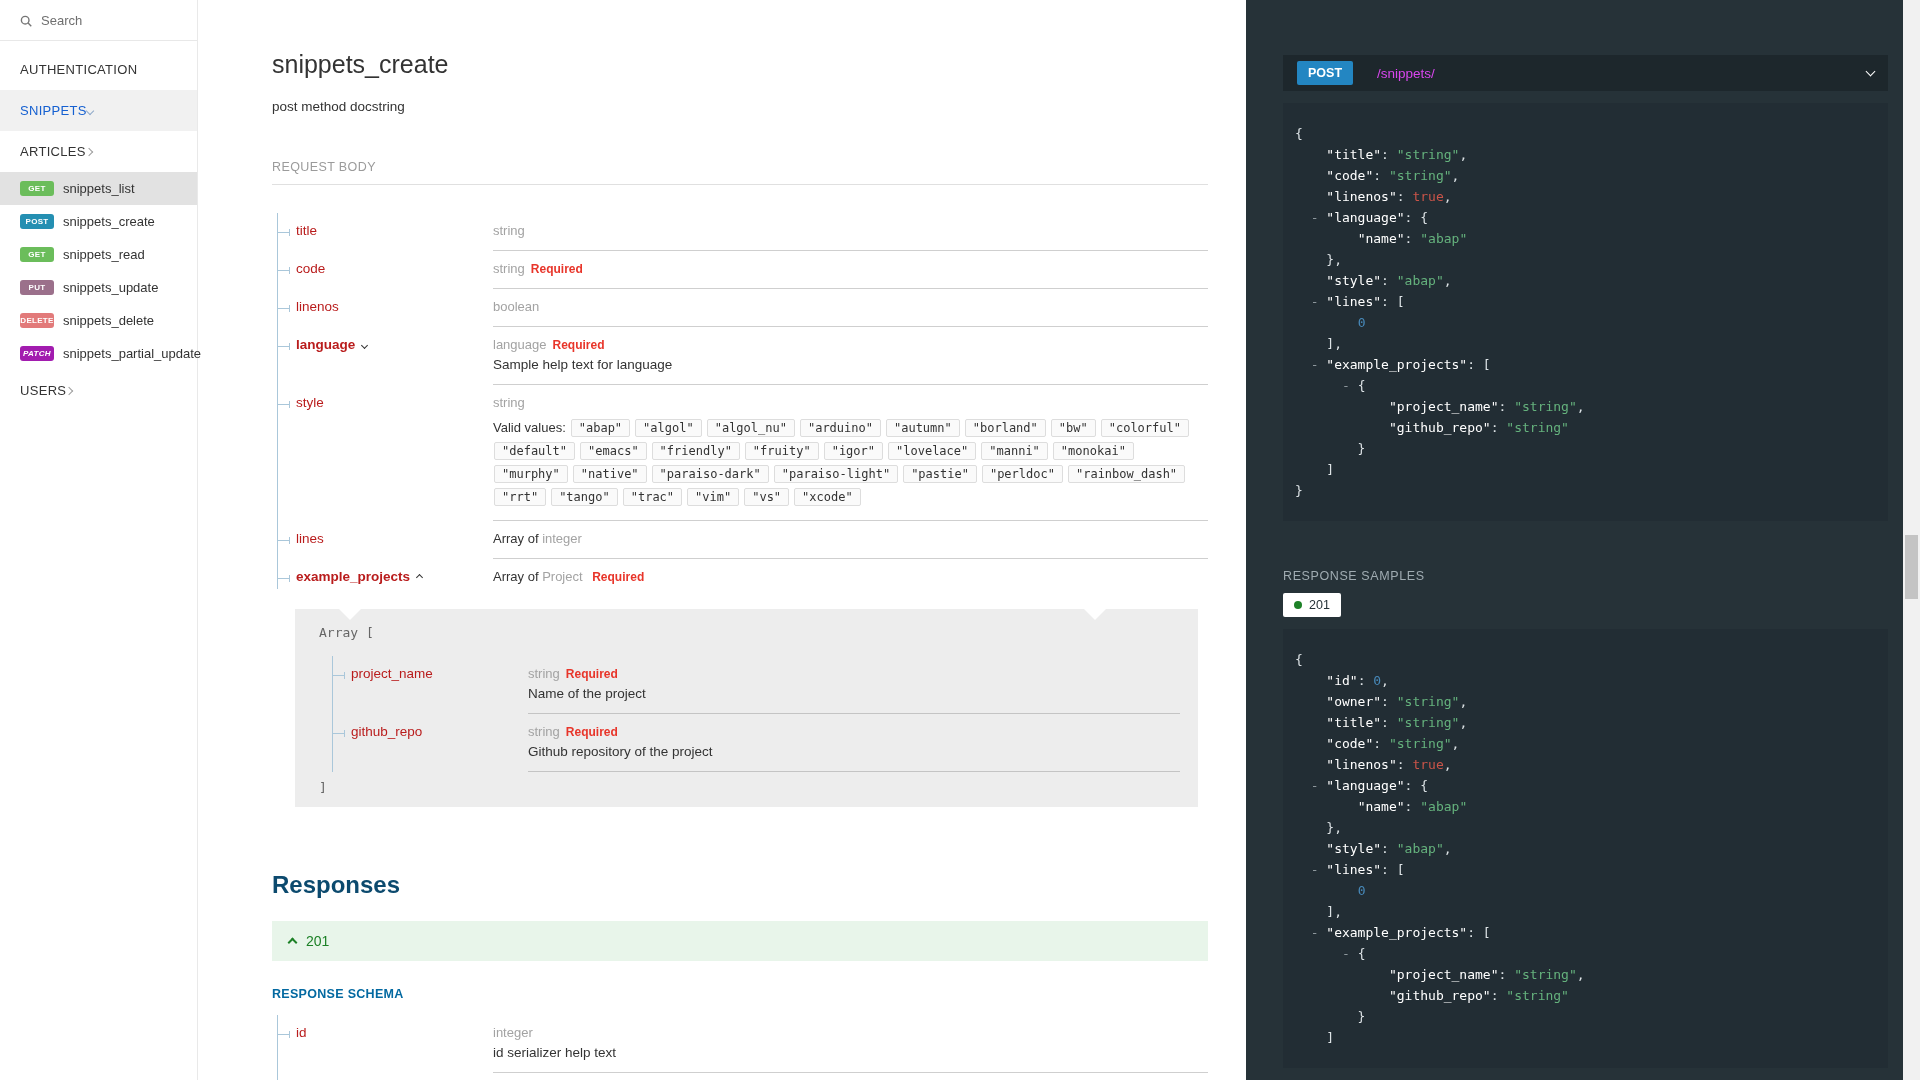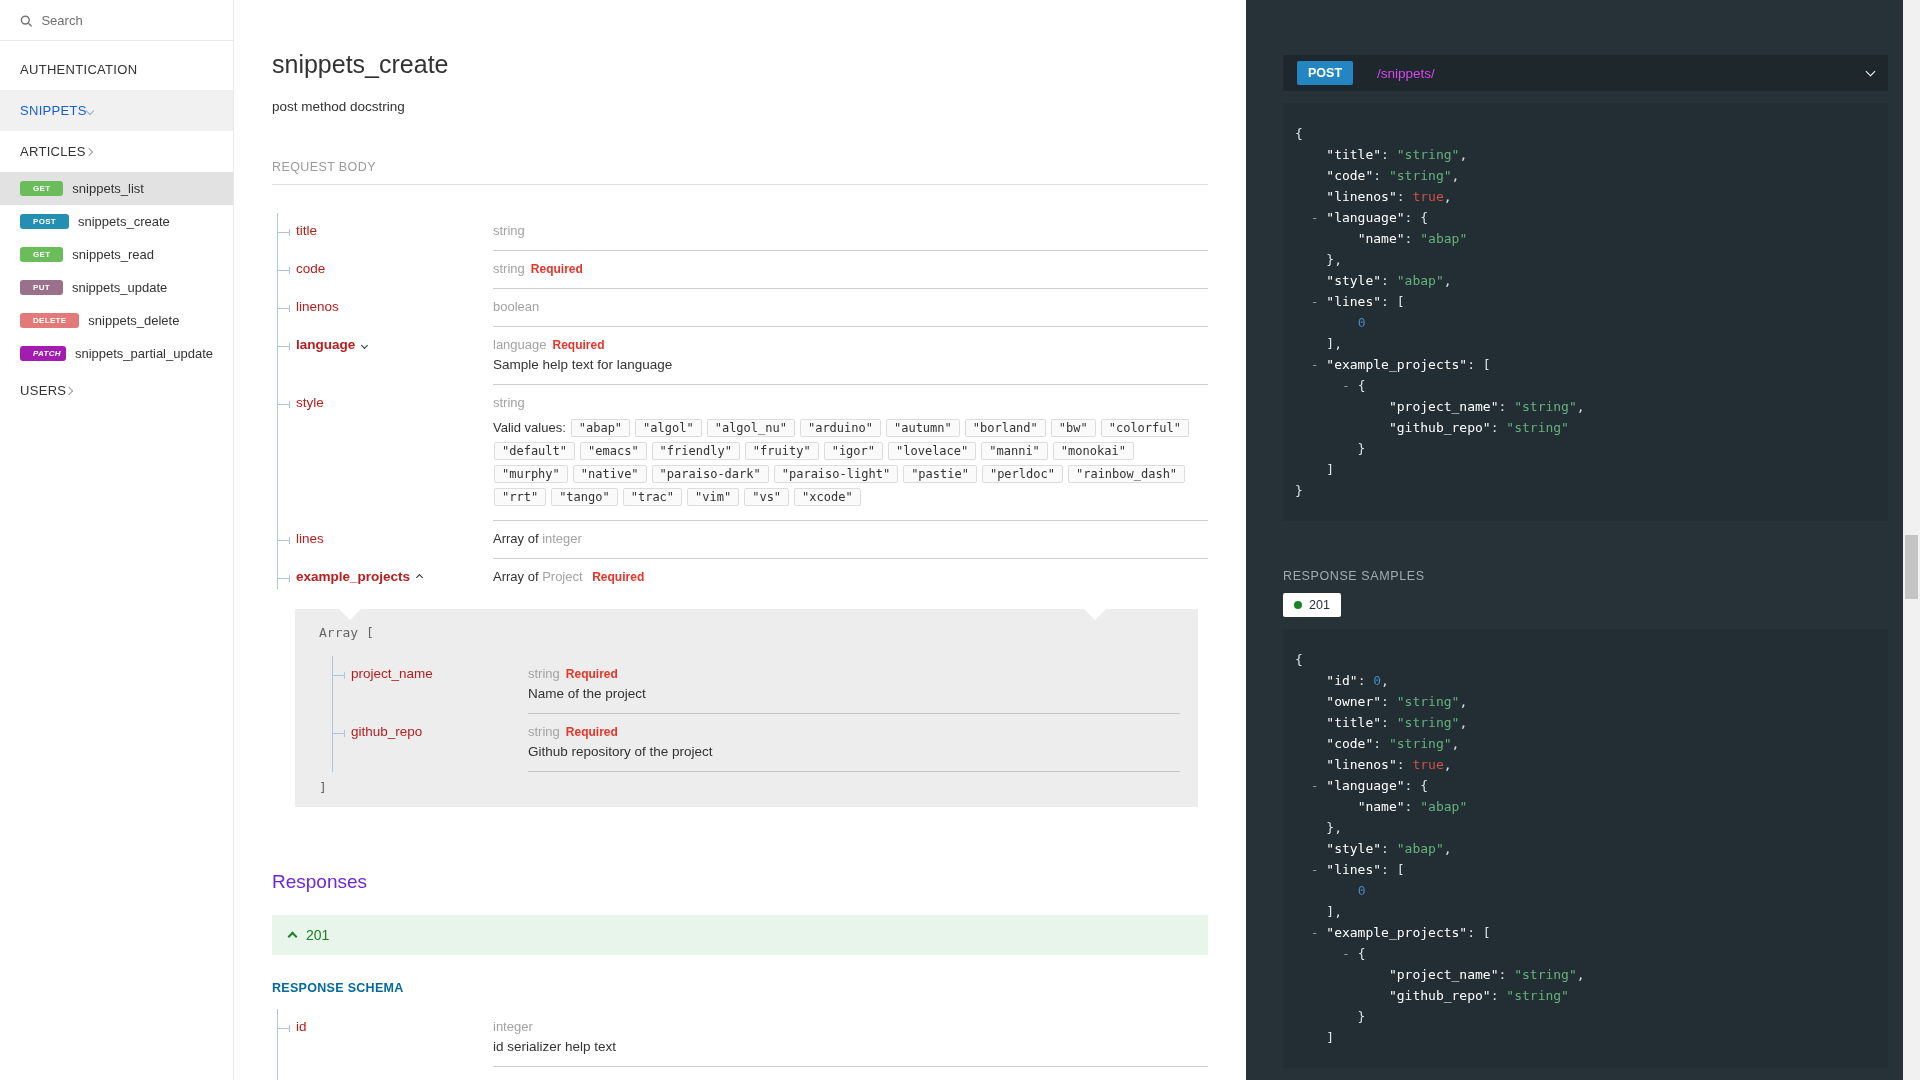--- a/index.html
+++ b/index.html
@@ -1,38 +1,38 @@
 <!DOCTYPE html>
 <html style="--accent-blue: #1560d1; --required-red: #e8352a; --success-green: #1d8127; --post-badge: #2386c2; --panel-bg: #263238; --bar-bg: #1d272c; --code-bg: #222d34; --code-key: #ffffff; --code-punct: #dde3e6; --code-string: #65b27d; --code-number: #4788b8; --code-bool: #ca5449; --code-collapse: #8d979c;"><head>
 <meta charset="utf-8">
 <style>
   * { margin:0; padding:0; box-sizing:border-box; }
   html,body { width:1920px; height:1080px; overflow:hidden; background:#fff;
     font-family:"Liberation Sans", sans-serif; }
   .app { position:relative; width:1920px; height:1080px; }
 
   
-  .sidebar { position:absolute; left:0; top:0; width:234px; height:1080px;
+  .sidebar { position:absolute; left:0; top:0; width:198px; height:1080px;
     background:#fff; border-right:1px solid #e9e9e9; }
   .search-row { display:flex; align-items:center; gap:9px; padding:13px 20px 12px;
     border-bottom:1px solid #e8e8e8; }
   .search-row input { border:none; outline:none; font-size:13px; width:100%;
     color:#333; background:transparent; font-family:"Liberation Sans",sans-serif; }
   .search-row input::placeholder { color:#6f6f6f; }
   .menu { margin-top:8px; }
   .sect { display:flex; align-items:center; justify-content:flex-start;
     padding:13px 20px; font-size:13px; letter-spacing:.3px; color:#333; cursor:pointer; }
   .sect.active { background:#f1f1f1; color:var(--accent-blue); }
   .sect .chev { color:#9e9e9e; }
   .sect.active .chev { color:#8fa9c9; }
   .op { display:flex; align-items:center; gap:9px; padding:9px 20px; font-size:13px;
     color:#333; cursor:pointer; }
   .op.selected { background:#e2e2e2; }
   .badge { min-width:34px; text-align:center; color:#fff; font-size:8px; font-weight:700;
-    padding:3px 13px; border-radius:3px; letter-spacing:.3px; }
+    padding:3px 0; border-radius:3px; letter-spacing:.3px; }
 
   
   .chev { display:inline-block; width:6px; height:6px; border-right:1.6px solid currentColor;
     border-bottom:1.6px solid currentColor; flex:none; }
   .chev.right { transform:rotate(-45deg); }
   .chev.down  { transform:rotate(45deg); }
   .chev.up    { transform:rotate(-135deg); }
 
   
   .content { position:absolute; left:234px; top:0; width:1012px; height:1080px;
@@ -73,21 +73,21 @@
     border-left:11px solid transparent; border-right:11px solid transparent;
     border-top:11px solid #fff; }
   .array-box::before { left:44px; }
   .array-box::after  { right:92px; }
   .mono-open, .mono-close { font:13px "DejaVu Sans Mono", monospace; color:#666; }
   .fields.nested { margin-left:13px; margin-top:16px; margin-bottom:8px; }
   .fields.nested .frow { grid-template-columns:177px 1fr; }
   .fields.nested .rcell { border-color:#c4c4c4; }
   .mono-close { margin-top:4px; }
 
-  h2 { font-size:19px; font-weight:400; color:#6d28d9; margin-top:64px; }
+  h2 { font-size:24px; font-weight:700; color:#0c4a6e; margin-top:64px; }
   .resp-bar { margin-top:22px; height:40px; background:#e8f5ea; display:flex;
     align-items:center; gap:10px; padding:0 17px; color:var(--success-green);
     font-size:14px; cursor:pointer; }
   .resp-bar .chev { width:7px; height:7px; border-width:2px; margin-top:3px; }
 
   
   .panel { position:absolute; left:1246px; top:0; width:657px; height:1080px;
     background:var(--panel-bg); padding:55px 15px 0 37px; }
   .endpoint-bar { height:36px; background:var(--bar-bg); display:flex; align-items:center;
     padding:0 14px; cursor:pointer; }

